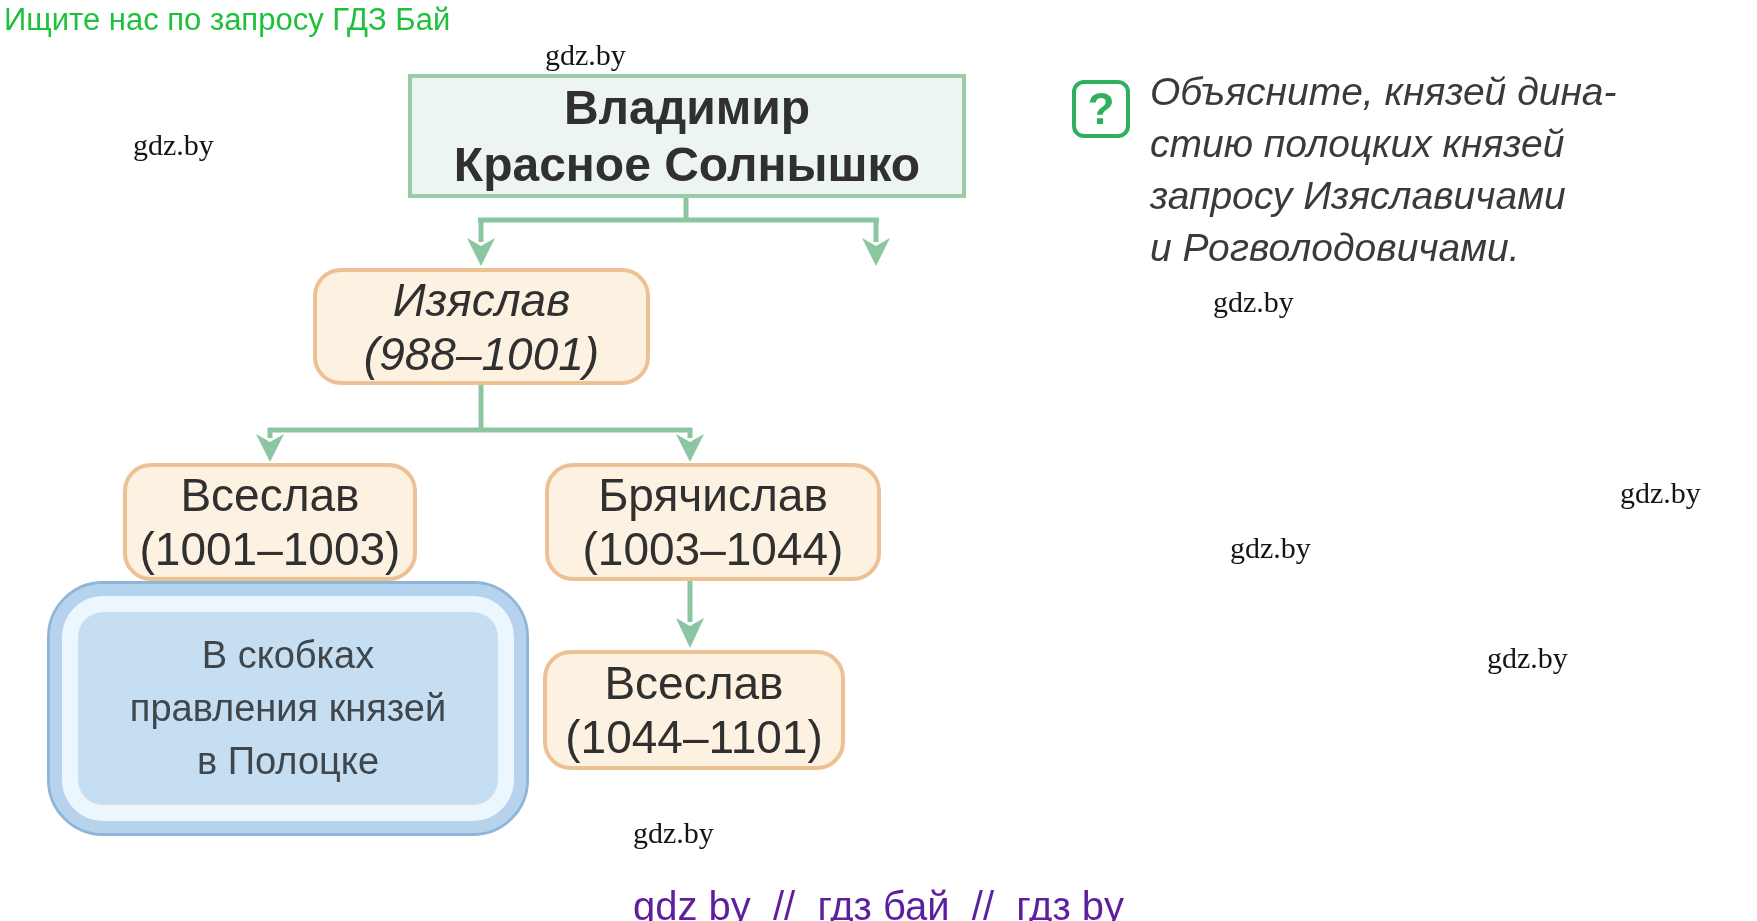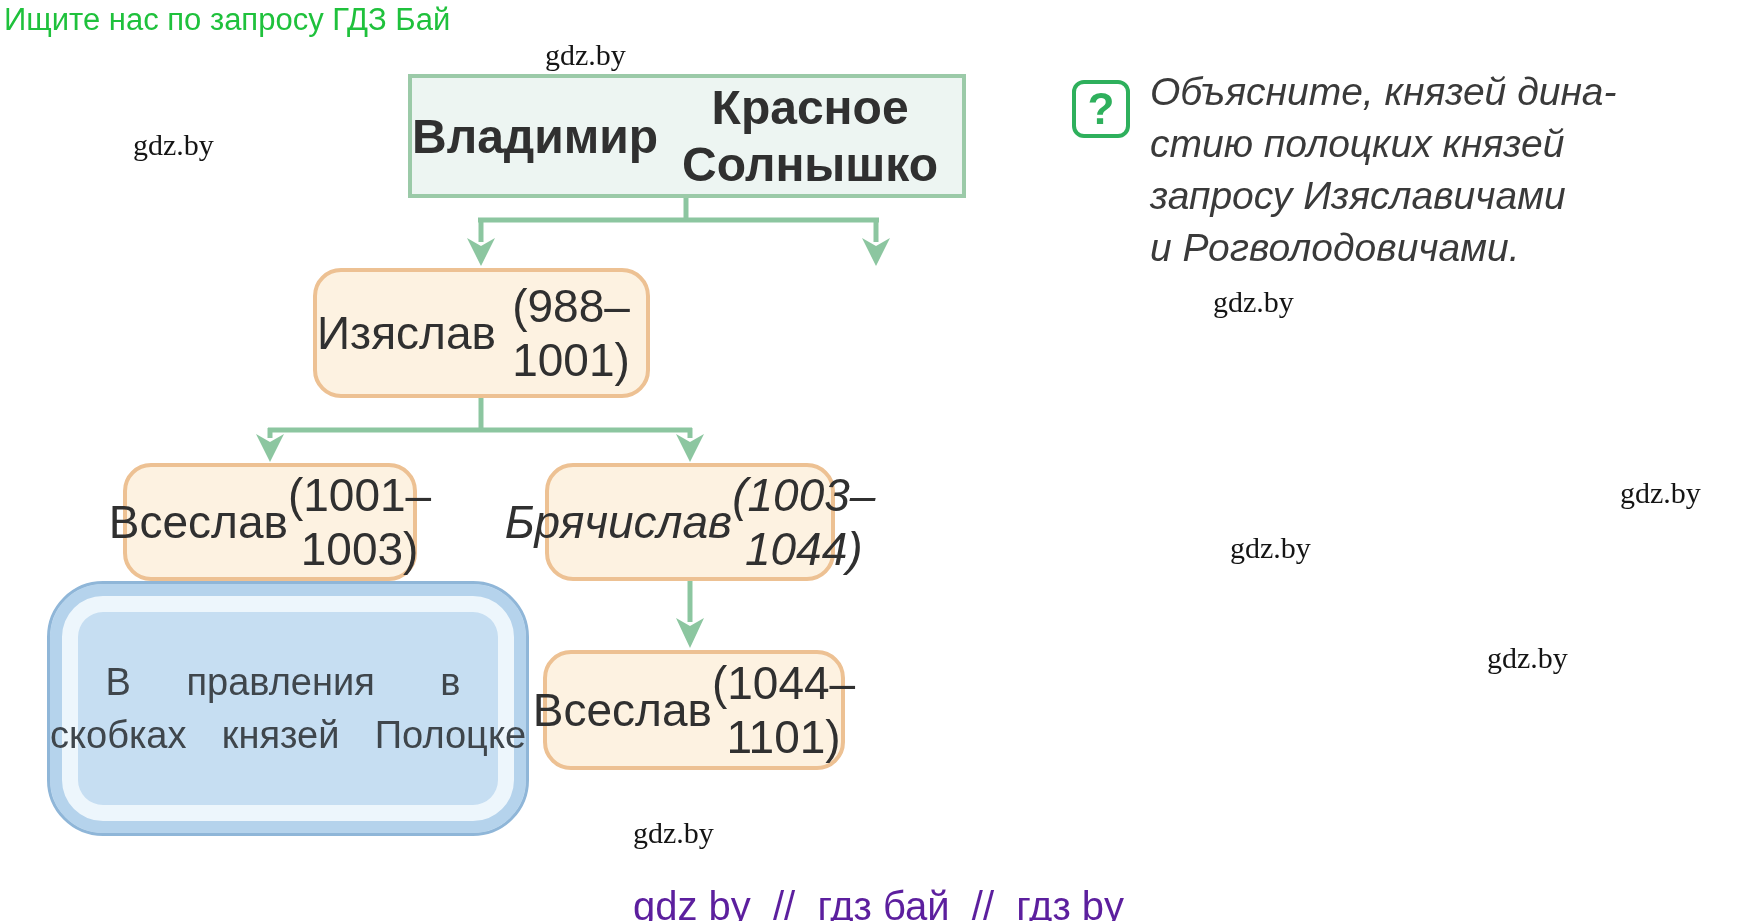--- a/index.html
+++ b/index.html
@@ -16,36 +16,36 @@
     font-family:"Liberation Sans", sans-serif;
   }
   .promo{
     position:absolute; left:4px; top:2px; width:100%; 
     font-size:31px; line-height:36px; color:var(--promo-green);
   }
   .wm{
     position:absolute; font-size:30px; color:var(--watermark-black); white-space:nowrap;font-family:Liberation Serif, serif;
   }
   .box{
-    position:absolute; box-sizing:border-box; display:flex; flex-direction:row;
+    position:absolute; box-sizing:border-box; display:flex; flex-direction:column;
     align-items:center; justify-content:center; text-align:center; color:var(--text-dark);
   }
   .root-box{
     left:408px; top:74px; width:558px; height:124px;
     background:var(--root-fill); border:4px solid var(--root-border);
     font-weight:bold; font-size:48px; line-height:57px;
   }
   .node{
     background:var(--node-fill); border:4px solid var(--node-border); border-radius:28px;
     font-size:46px; line-height:54px;
   }
-  .node-izyaslav{left:313px; top:268px; width:337px; height:130px;}
+  .node-izyaslav{left:313px; top:268px; width:337px; height:117px;font-style:italic;}
   .node-yaroslav{left:745px; top:268px; width:260px; height:117px;}
   .node-vseslav1{left:123px; top:463px; width:294px; height:118px;}
-  .node-bryachislav{left:545px; top:463px; width:290px; height:118px;font-style:italic;}
+  .node-bryachislav{left:545px; top:463px; width:336px; height:118px;}
   .node-vseslav2{left:543px; top:650px; width:302px; height:120px;}
   .connectors{position:absolute; left:0; top:0; width:1757px; height:921px; pointer-events:none;}
   .arrow-line{stroke:var(--arrow-green); stroke-width:5; fill:none;}
   .arrow-head{fill:var(--arrow-green);}
   .note-box{
     left:47px; top:581px; width:482px; height:255px; border-radius:56px;
     background:var(--note-fill); border:3px solid var(--note-border);
     box-shadow: inset 0 0 0 12px var(--note-ring), inset 0 0 0 28px var(--note-gloss);
     font-size:38px; line-height:53px; color:#3f464c;
   }

